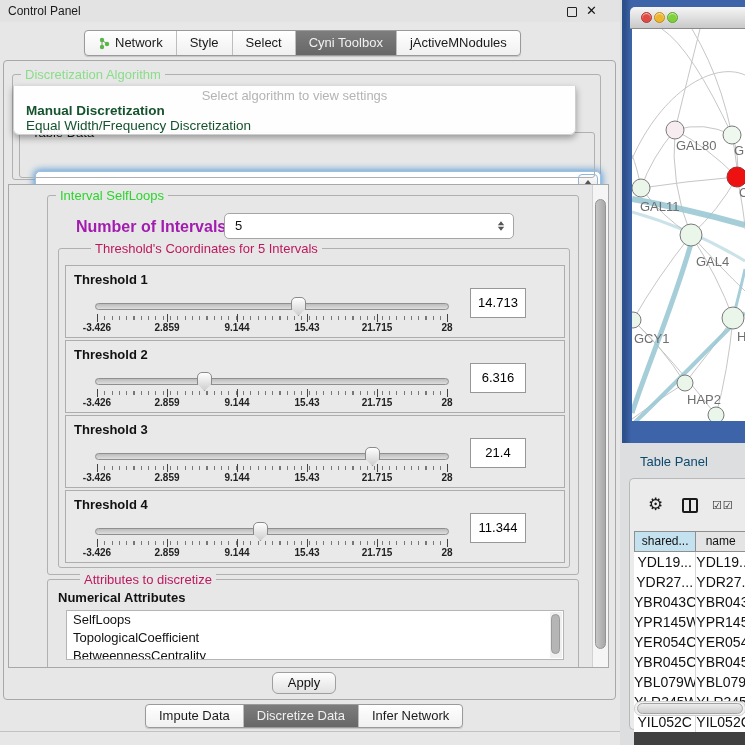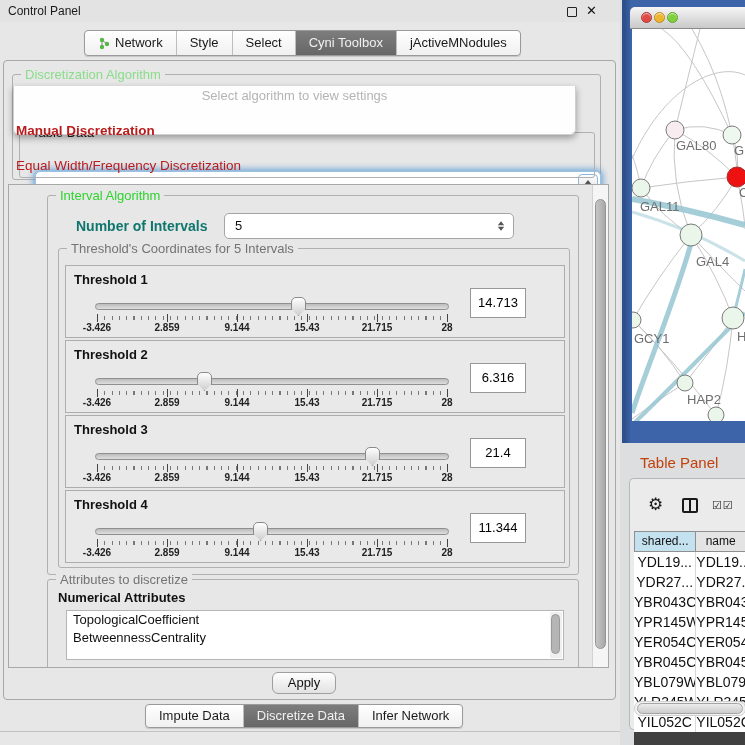--- a/index.html
+++ b/index.html
@@ -23,21 +23,21 @@
   #top-tabs { left:84px; top:30px; height:26px; }
   #bottom-tabs { left:145px; top:704px; height:24px; }
   #bottom-tabs .segtab { font-weight:normal; line-height:22px;text-align:center; }
 
   #main-border { left:3px; top:60px; width:613px; height:640px; border:1px solid #a8a8a8; border-radius:4px; }
   #bottom-line { left:0; top:731px; width:620px; height:1px; background:#c2c2c2; }
 
   .groupbox { border:1px solid #b0b0b0; border-radius:3px; }
   .grouptitle { position:absolute; top:-8px; left:8px; background:#e7e7e7; padding:0 4px; font-size:13px; white-space:nowrap; }
   .gt-green { color:#2dd42d; }
-  .gt-blue  { color:#737373; }
+  .gt-blue  { color:#be185d;margin-left:24px; }
   .gt-black { color:#1a1a1a; }
   .gt-faded { color:rgba(45,212,45,.5); z-index:60; }
 
   #algo-group { left:12px; top:74px; width:589px; height:106px; }
   #algo-combo { left:22px; top:96px; width:566px; height:30px; background:#fff; border:1px solid #9bc1e0;
                 border-radius:5px; box-shadow:0 0 6px 2px rgba(90,155,215,.85); }
   #algo-combo .stepbtn { position:absolute; right:2px; top:2px; width:20px; height:24px; border-radius:4px;
                 border:1px solid #8fb7da; background:linear-gradient(#fdfdfd,#dadada);
                 display:flex; flex-direction:column; align-items:center; justify-content:center; gap:2px; }
   .tri-up { width:0; height:0; border-left:4px solid transparent; border-right:4px solid transparent; border-bottom:5px solid #555; }
@@ -47,30 +47,30 @@
   .combo { background:#fff; border:1px solid #a5a5a5; border-radius:5px; font-size:13px; color:#111; }
   .combo .ctext { position:absolute; left:10px; top:0; line-height:24px; white-space:nowrap; }
   .combo .arrows { position:absolute; right:8px; top:50%; transform:translateY(-50%) scale(.8);
                    display:flex; flex-direction:column; gap:2px; }
   #td-combo { left:26px; top:144px; width:563px; height:26px; }
 
   #popup { left:13px; top:86px; width:563px; height:49px; z-index:50;
            background:rgba(255,255,255,.94); border:1px solid #cfcfcf; border-top:none;
            border-radius:0 0 6px 6px; box-shadow:0 3px 7px rgba(0,0,0,.35); }
   #popup-placeholder { width:100%; text-align:center; margin-top:2px; font-size:13px; color:#b4b4b4; }
-  .popup-opt { font-size:13.5px; color:#b91c1c; padding-left:2px; line-height:15px;margin-top:20px; }
+  .popup-opt { font-size:13.5px; color:#14532d; padding-left:12px; line-height:15px; }
   .popup-opt.bold { font-weight:bold; }
 
   #scrollwrap { left:8px; top:184px; width:601px; height:484px; border:1px solid #a8a8a8; background:#e7e7e7; overflow:hidden; }
   #main-vscroll { position:absolute; right:0; top:0; bottom:0; width:16px; background:#f5f5f5; border-left:1px solid #d2d2d2; }
   #main-vscroll .thumb { position:absolute; left:2px; top:14px; width:11px; height:450px; border-radius:6px;
                          background:linear-gradient(to right,#c6c6c6,#a8a8a8); border:1px solid #949494; }
 
   #interval-group { left:38px; top:10px; width:532px; height:380px; }
-  #noi-label { left:28px; top:22px; font-size:14px; font-weight:bold; color:#0f766e; }
+  #noi-label { left:28px; top:22px; font-size:16px; font-weight:bold; color:#a21caf; }
   #noi-combo { left:176px; top:17px; width:290px; height:26px; }
   #thr-group { left:10px; top:52px; width:512px; height:320px; }
 
   .tpanel { position:absolute; left:6px; width:500px; height:73px; border:1px solid #adadad; background:#e9e9e9; }
   .tpanel .tlabel { position:absolute; left:8px; top:6px; font-size:13px; font-weight:bold; color:#111; }
   .track { position:absolute; left:29px; top:37px; width:354px; height:7px; border:1px solid #8f8f8f; border-radius:4px;
            background:linear-gradient(#bcbcbc,#dedede); }
   .thumbp { position:absolute; top:31px; width:15px; height:19px; border:1px solid #8a8a8a; border-radius:5px;
             background:linear-gradient(#fefefe,#cfcfcf);
             clip-path:polygon(0 0,100% 0,100% 60%,50% 100%,0 60%); }
@@ -97,21 +97,21 @@
                 background:linear-gradient(to right,#2d4f8c 0,#2d4f8c 3px,#3d64a8 9px); }
   #net-titlebar { left:630px; top:7px; width:115px; height:22px; border-radius:5px 0 0 0;
                   background:linear-gradient(#f6f6f6,#c9c9c9); border-bottom:1px solid #8a8a8a; }
   .tl { position:absolute; top:5px; width:11px; height:11px; border-radius:50%;
         box-shadow:inset 0 1px 1px rgba(255,255,255,.7); }
   #tl-red    { left:11px; background:#df4a43; border:1px solid #ad3832; }
   #tl-yellow { left:24px; background:#eeb52f; border:1px solid #bc8c20; }
   #tl-green  { left:37px; background:#7ed13d; border:1px solid #61a42c; }
   #net-canvas { left:632px; top:29px; width:113px; height:392px; background:#fff; overflow:hidden; }
 
-  #tablepanel-title { left:640px; top:454px; font-size:15px; color:#c2410c; }
+  #tablepanel-title { left:640px; top:454px; font-size:13px; color:#0c4a6e; }
   #tablepanel { left:629px; top:478px; width:116px; height:252px; background:#ebebeb;
                 border:1px solid #b8b8b8; border-right:none; border-radius:5px 0 0 5px; }
   #gear-icon { position:absolute; left:18px; top:15px; font-size:17px; color:#1a1a1a; }
   #split-icon { position:absolute; left:52px; top:19px; width:16px; height:15px; border:2px solid #1a1a1a; border-radius:2px; }
   #split-icon div { position:absolute; left:5px; top:0; width:2px; height:11px; background:#1a1a1a; }
   #colcheck-icons { position:absolute; left:82px; top:20px; font-size:11px; color:#1a1a1a; letter-spacing:1px; }
 
   #mini-table { position:absolute; left:4px; top:52px; width:112px; height:221px; overflow:hidden; background:#404040; }
   .mt-header { display:flex; height:21px; }
   .mt-hcell { border:1px solid #8f8f8f; border-left:none; font-size:12px; color:#111; text-align:center; line-height:19px; }
@@ -188,21 +188,21 @@
 
   <div id="popup" class="abs">
     <div id="popup-placeholder">Select algorithm to view settings</div>
     <div class="popup-opt bold">Manual Discretization</div>
     <div class="popup-opt">Equal Width/Frequency Discretization</div>
   </div>
 
   <div id="scrollwrap" class="abs">
 
     <div id="interval-group" class="abs groupbox">
-      <span class="grouptitle gt-green">Interval Algorithm</span>
+      <span class="grouptitle gt-green">Interval SelfLoops</span>
       <div id="noi-label" class="abs">Number of Intervals</div>
       <div id="noi-combo" class="abs combo">
         <span class="ctext">5</span>
         <span class="arrows">
           <span class="tri-up"></span>
             <span class="tri-dn"></span>
         </span>
       </div>
 
       <div id="thr-group" class="abs groupbox">
@@ -287,20 +287,21 @@
           <div class="ticklabel" style="left:349px">28</div>
           <div class="valbox">11.344</div>
         </div>
       </div>
     </div>
 
     <div id="attr-group" class="abs groupbox">
       <span class="grouptitle gt-blue">Attributes to discretize</span>
       <div id="attr-sub" class="abs">Numerical Attributes</div>
       <div id="attr-list" class="abs">
+        <div class="attr-item">SelfLoops</div>
         <div class="attr-item">TopologicalCoefficient</div>
         <div class="attr-item">BetweennessCentrality</div>
         <div id="attr-vscroll">
             <div class="thumb"></div>
           </div>
       </div>
     </div>
 
     <div id="main-vscroll">
       <div class="thumb"></div>

